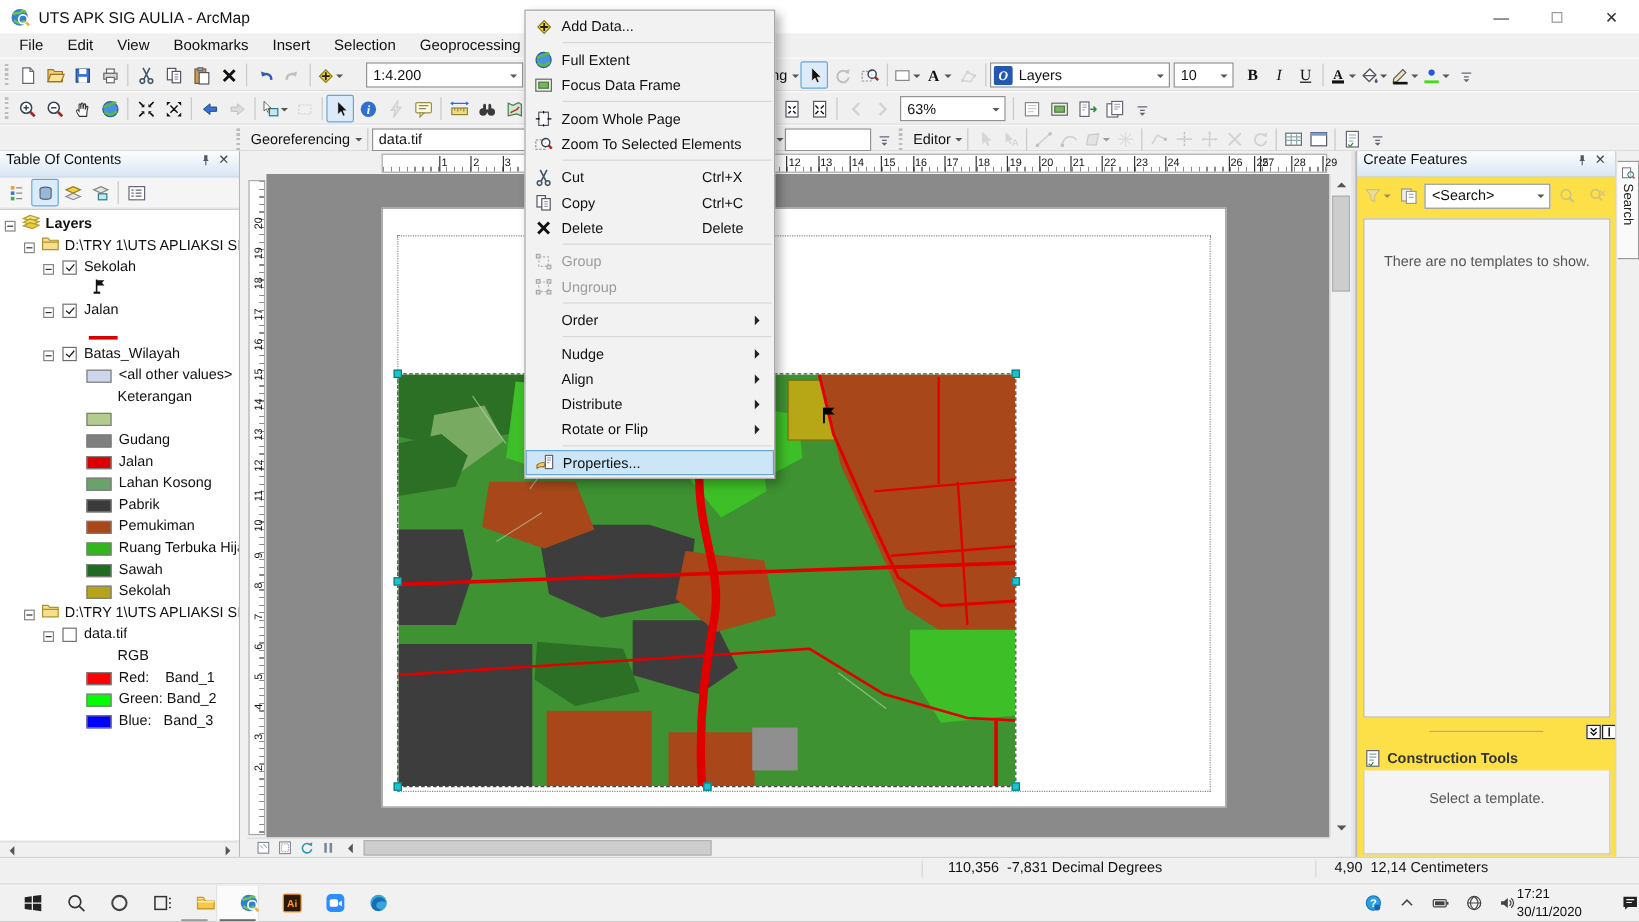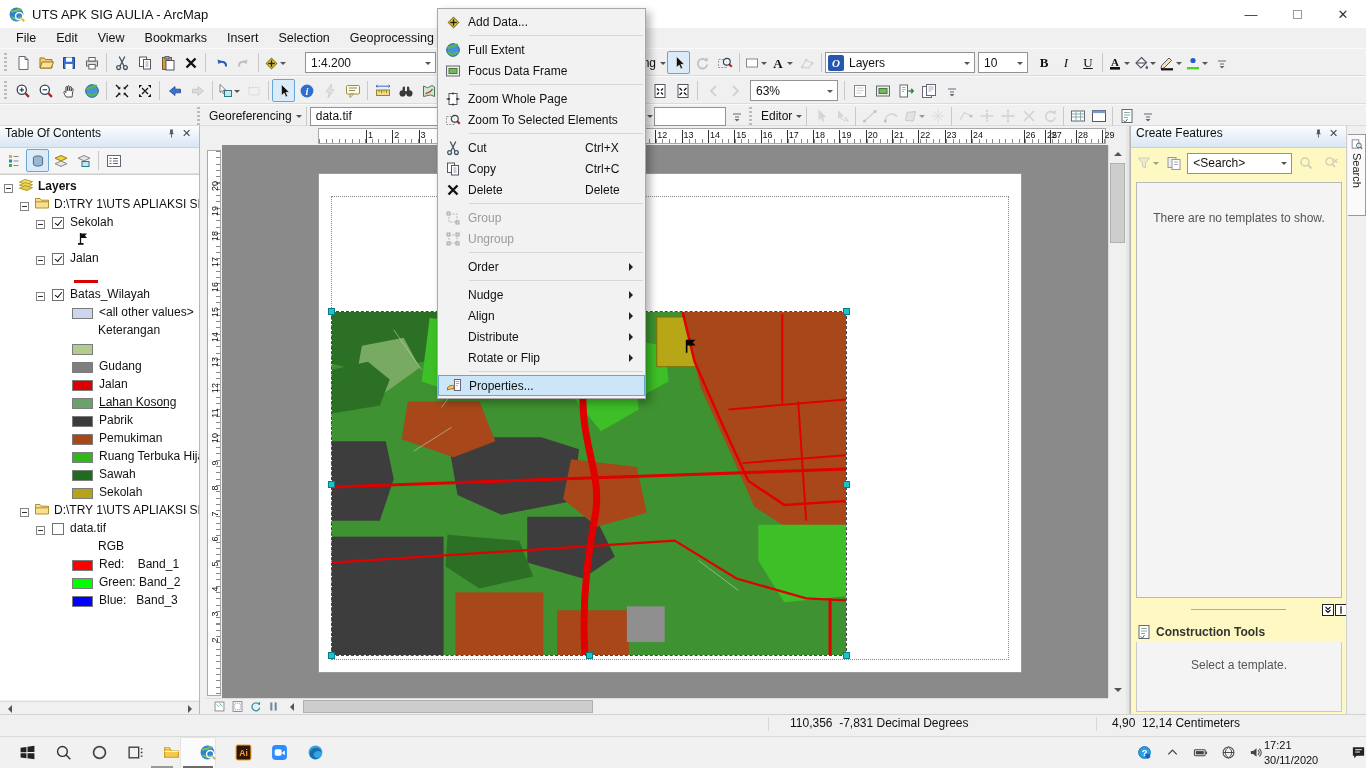--- a/index.html
+++ b/index.html
@@ -86,21 +86,21 @@
 .hd{position:absolute;width:7px;height:7px;background:#18c5ce;border:1px solid #0a7d84;z-index:5}
 #vscroll{position:absolute;left:902px;top:19px;width:17px;height:553px;background:#f0f0f0;border-left:1px solid #dcdcdc}
 #vscroll .sarrow{width:17px}
 #vthumb{position:absolute;left:1px;top:18px;width:15px;height:80px;background:#cdcdcd;border:1px solid #b0b0b0}
 #mapbottom{position:absolute;left:0;top:572px;width:902px;height:16px;background:#f0f0f0;border-top:1px solid #dcdcdc;display:flex;align-items:center}
 #mapbottom .tb{min-width:18px;height:15px}
 #mapbottom .tb svg{width:13px;height:13px}
 #hthumb{width:290px;height:13px;background:#cdcdcd;border:1px solid #b0b0b0;margin-left:6px}
 
 #rsplit{position:absolute;left:1126px;top:0;width:4px;height:592px;background:#e6e6e6;border-right:1px solid #c8c8c8}
-#cfpanel{position:absolute;left:1130px;top:0;width:216px;height:592px;background:#fef9c3;border-left:1px solid #b8b8b8}
+#cfpanel{position:absolute;left:1130px;top:0;width:216px;height:592px;background:#fde047;border-left:1px solid #b8b8b8}
 #cf-tools{height:30px;display:flex;align-items:center;padding:0 4px;gap:2px}
 #cf-body{position:absolute;left:5px;top:56px;width:206px;height:416px;background:#f4f4f4;border:1px solid #b9b9b9;text-align:center;color:#555;padding-top:28px}
 #cf-split{position:absolute;left:5px;top:478px;width:206px;height:12px}
 #cf-split .bar{position:absolute;left:55px;top:5px;width:95px;height:1px;background:#aaa}
 .splbtn{position:absolute;top:0;width:12px;height:12px;border:1px solid #222;background:#fff;display:flex;align-items:center;justify-content:center}
 #cons-head{position:absolute;left:5px;top:496px;width:206px;height:20px;display:flex;align-items:center;font-weight:bold;color:#333}
 #cons-body{position:absolute;left:5px;top:516px;width:206px;height:70px;background:#f4f4f4;border:1px solid #c9c9c9;border-top:none;text-align:center;color:#555;padding-top:16px}
 
 #sidestrip{position:absolute;left:1346px;top:0;width:20px;height:592px;background:#f0f0f0;border-left:1px solid #cfcfcf}
 #vtab{position:absolute;left:1px;top:8px;width:18px;height:82px;background:#fafafa;border:1px solid #9a9a9a;border-left:none;display:flex;flex-direction:column;align-items:center;padding-top:3px}
@@ -871,21 +871,21 @@
                 <rect x="4" y="12" width="5.5" height="1.8" fill="#111"></rect>
               </svg></span></div>
           <div class="ti"><span class="exp" style="margin-left: 36px;"></span><span class="chk on"></span><span class="lbl">Jalan</span></div>
           <div class="ti" style="padding-left: 74px;"><span class="redline"></span></div>
           <div class="ti"><span class="exp" style="margin-left: 36px;"></span><span class="chk on"></span><span class="lbl">Batas_Wilayah</span></div>
           <div class="ti" style="padding-left: 72px;"><span class="sw" style="background: rgb(204, 214, 237);"></span><span class="lbl">&lt;all other values&gt;</span></div>
           <div class="ti" style="padding-left: 98px;"><span class="lbl">Keterangan</span></div>
           <div class="ti" style="padding-left: 72px;"><span class="sw" style="background: rgb(179, 203, 141);"></span><span class="lbl"></span></div>
           <div class="ti" style="padding-left: 72px;"><span class="sw" style="background: rgb(127, 127, 127);"></span><span class="lbl">Gudang</span></div>
           <div class="ti" style="padding-left: 72px;"><span class="sw" style="background: rgb(221, 0, 0);"></span><span class="lbl">Jalan</span></div>
-          <div class="ti" style="padding-left: 72px; text-decoration: underline;"><span class="sw" style="background: rgb(107, 162, 107);"></span><span class="lbl">Lahan Kosong</span></div>
+          <div class="ti" style="padding-left: 72px;"><span class="sw" style="background: rgb(107, 162, 107);"></span><span class="lbl">Lahan Kosong</span></div>
           <div class="ti" style="padding-left: 72px;"><span class="sw" style="background: rgb(59, 59, 59);"></span><span class="lbl">Pabrik</span></div>
           <div class="ti" style="padding-left: 72px;"><span class="sw" style="background: rgb(168, 72, 26);"></span><span class="lbl">Pemukiman</span></div>
           <div class="ti" style="padding-left: 72px;"><span class="sw" style="background: rgb(51, 181, 30);"></span><span class="lbl">Ruang Terbuka Hijau</span></div>
           <div class="ti" style="padding-left: 72px;"><span class="sw" style="background: rgb(31, 107, 31);"></span><span class="lbl">Sawah</span></div>
           <div class="ti" style="padding-left: 72px;"><span class="sw" style="background: rgb(181, 164, 26);"></span><span class="lbl">Sekolah</span></div>
           <div class="ti"><span class="exp" style="margin-left: 20px;"></span><span class="ic tic"><svg viewBox="0 0 16 16">
                 <path d="M1.5 13V3.5h4.5l1.3 1.7h7.2V13z" fill="#f7df8e" stroke="#b0902e"></path>
                 <path d="M1.5 6.8h13" stroke="#b0902e"></path>
               </svg></span><span class="lbl">D:\TRY 1\UTS APLIAKSI SI</span></div>
           <div class="ti"><span class="exp" style="margin-left: 36px;"></span><span class="chk"></span><span class="lbl">data.tif</span></div>

